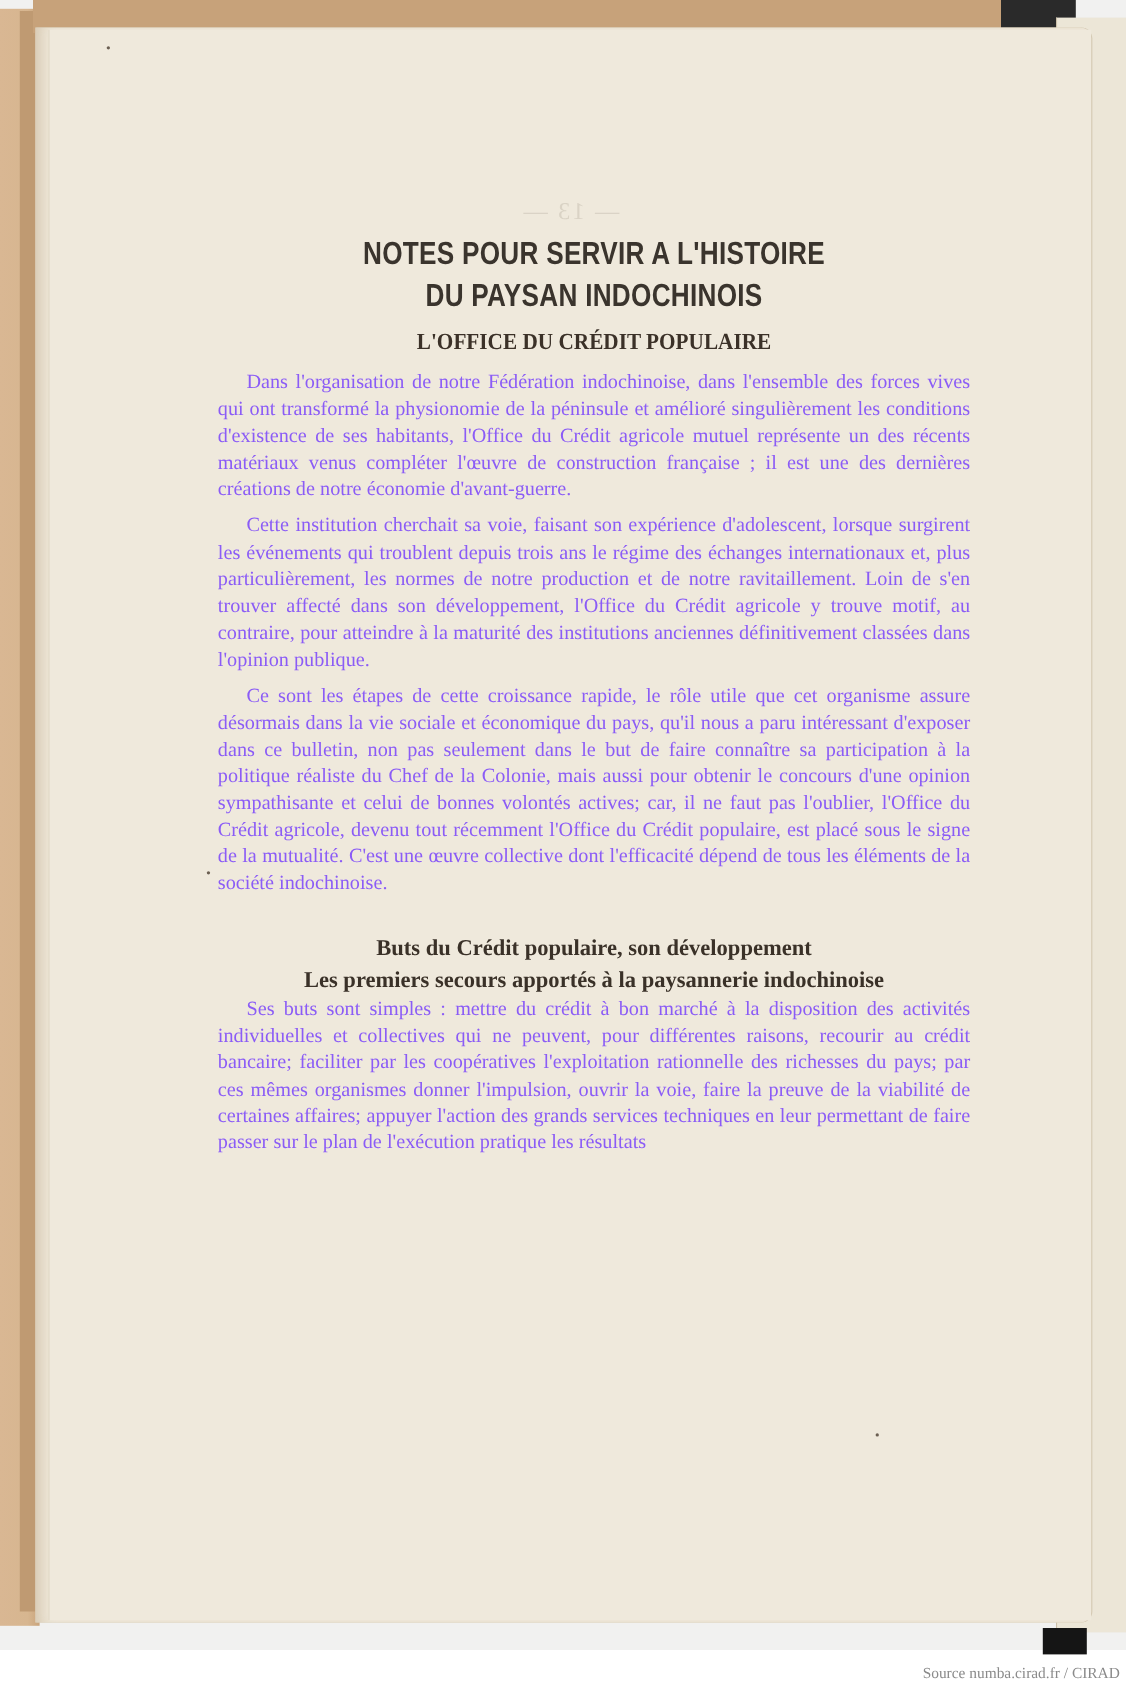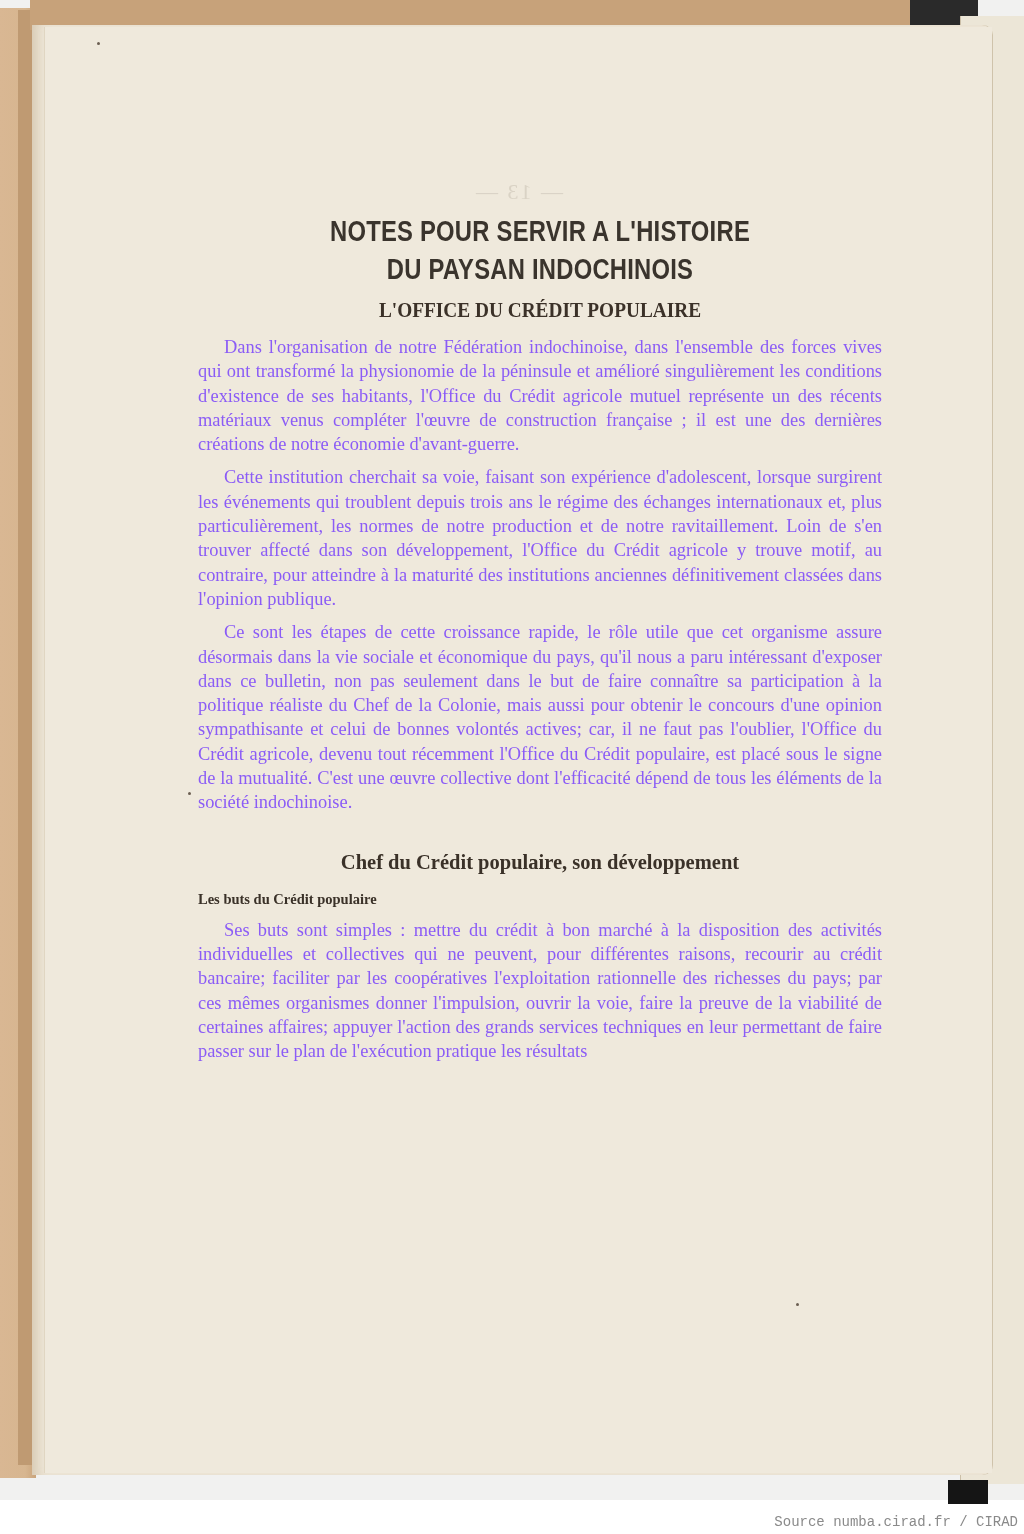--- a/index.html
+++ b/index.html
@@ -79,21 +79,21 @@
       text-align: center; font-weight: bold; font-size: 20.5px; line-height: 27px;
       color: #3a3128; margin: 34px 0 0 0; white-space: nowrap;
     }
     .section-head.l2 { margin-top: 2px; }
     .sub-head {
       font-weight: bold; font-size: 14.5px; margin: 15px 0 10px 0; color: #3a3128;
     }
     .dot { position: absolute; width: 3px; height: 3px; border-radius: 50%; background: #6b5f52; }
     .footer {
       position: absolute; right: 6px; bottom: 4px;
-      font-family: Liberation Mono, monospace; font-size: 14px; color: #8a8a8a;
+      font-family: Liberation Serif, serif; font-size: 14px; color: #8a8a8a;
     }
   </style>
 </head>
 <body>
 
 <div class="scan-bg"></div>
 <div class="board-left"></div>
 <div class="board-band"></div>
 <div class="board-top"></div>
 <div class="clip-top"></div>
@@ -111,23 +111,23 @@
   <h1 class="title">
     <div>NOTES POUR SERVIR A L'HISTOIRE</div>
     <div>DU PAYSAN INDOCHINOIS</div>
   </h1>
   <h2 class="subtitle">L'OFFICE DU CRÉDIT POPULAIRE</h2>
 
   <p class="para">Dans l'organisation de notre Fédération indochinoise, dans l'ensemble des forces vives qui ont transformé la physionomie de la péninsule et amélioré singulièrement les conditions d'existence de ses habitants, l'Office du Crédit agricole mutuel représente un des récents matériaux venus compléter l'œuvre de construction française ; il est une des dernières créations de notre économie d'avant-guerre.</p>
   <p class="para">Cette institution cherchait sa voie, faisant son expérience d'adolescent, lorsque surgirent les événements qui troublent depuis trois ans le régime des échanges internationaux et, plus particulièrement, les normes de notre production et de notre ravitaillement. Loin de s'en trouver affecté dans son développement, l'Office du Crédit agricole y trouve motif, au contraire, pour atteindre à la maturité des institutions anciennes définitivement classées dans l'opinion publique.</p>
   <p class="para">Ce sont les étapes de cette croissance rapide, le rôle utile que cet organisme assure désormais dans la vie sociale et économique du pays, qu'il nous a paru intéressant d'exposer dans ce bulletin, non pas seulement dans le but de faire connaître sa participation à la politique réaliste du Chef de la Colonie, mais aussi pour obtenir le concours d'une opinion sympathisante et celui de bonnes volontés actives; car, il ne faut pas l'oublier, l'Office du Crédit agricole, devenu tout récemment l'Office du Crédit populaire, est placé sous le signe de la mutualité. C'est une œuvre collective dont l'efficacité dépend de tous les éléments de la société indochinoise.</p>
 
-  <h3 class="section-head">Chef du Crédit populaire, son développement</h3>
+  <h3 class="section-head">Buts du Crédit populaire, son développement</h3>
+  <h3 class="section-head l2">Les premiers secours apportés à la paysannerie indochinoise</h3>
 
-  <h4 class="sub-head">Les buts du Crédit populaire</h4>
   <p class="para">Ses buts sont simples : mettre du crédit à bon marché à la disposition des activités individuelles et collectives qui ne peuvent, pour différentes raisons, recourir au crédit bancaire; faciliter par les coopératives l'exploitation rationnelle des richesses du pays; par ces mêmes organismes donner l'impulsion, ouvrir la voie, faire la preuve de la viabilité de certaines affaires; appuyer l'action des grands services techniques en leur permettant de faire passer sur le plan de l'exécution pratique les résultats</p>
 </div>
 
 <span class="dot" style="left:188px; top:792px;"></span>
 <span class="dot" style="left:796px; top:1303px;"></span>
 <span class="dot" style="left:97px; top:42px;"></span>
 
 <div class="footer">Source numba.cirad.fr / CIRAD</div>
 
 </body></html>

